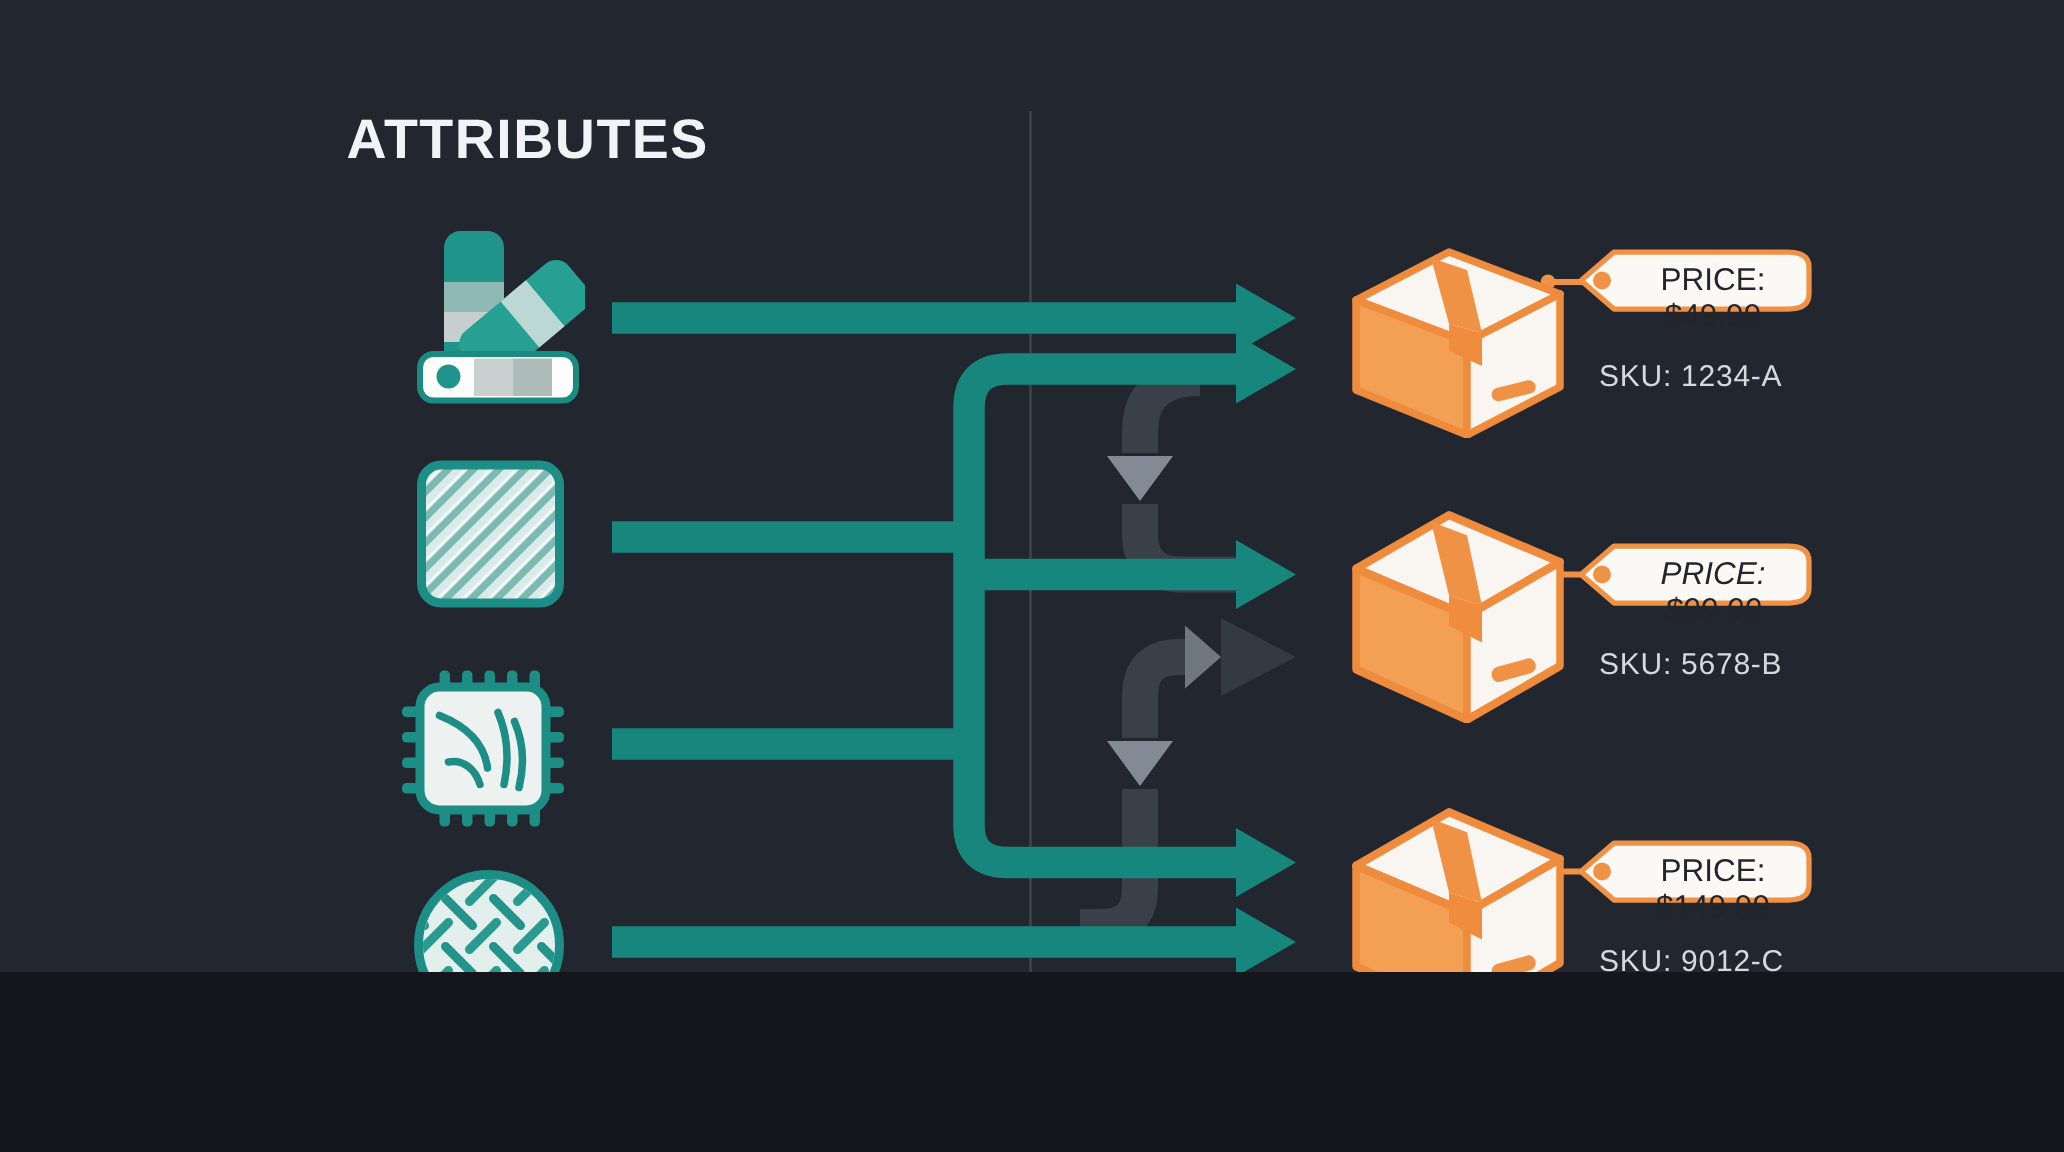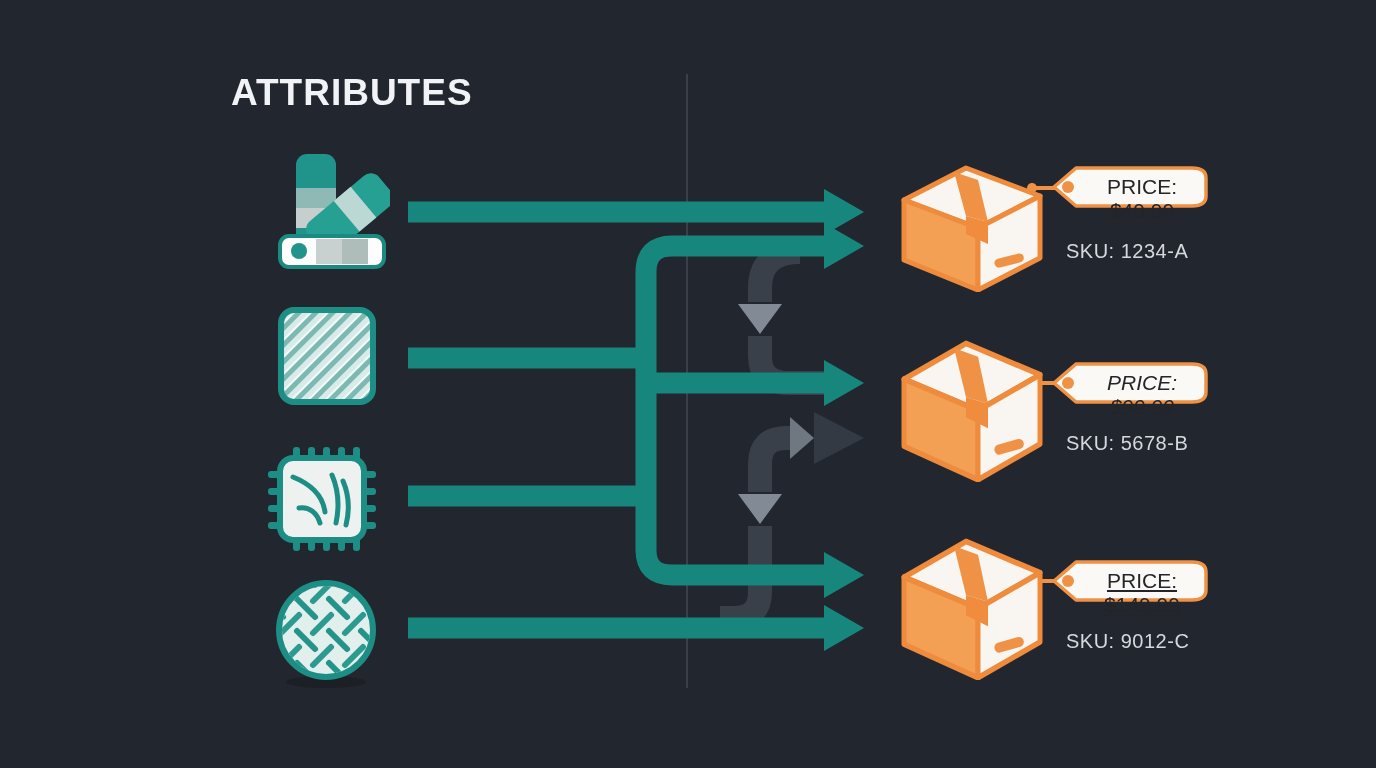--- a/index.html
+++ b/index.html
@@ -1,17 +1,17 @@
 <!DOCTYPE html>
 <html><head>
 <meta charset="utf-8">
 <style>
   html,body{margin:0;padding:0;background:#14161c;}
   .canvas{
-    position:relative;width:1376px;height:768px;overflow:hidden;
+    position:relative;width:1376px;height:648px;overflow:hidden;
     background:#22262e;
     font-family:"Liberation Sans", sans-serif;
   }
   .title{
     position:absolute;top:72px;
     font-size:37px;font-weight:700;letter-spacing:1px;
     color:#f1f3f6;
   }
   .title-left{left:231px;}
   .title-right{left:931px;}
@@ -200,16 +200,16 @@
       <polygon points="82,72 82,134 144,102 144,40" fill="#f9f6f1"></polygon>
     </g>
     <polygon points="58,16 82,24 92,66 70,60" fill="#f09245"></polygon>
     <polygon points="70,60 92,66 92,88 81,83 70,78" fill="#ef8c3e"></polygon>
     <rect x="98" y="100" width="30" height="9" rx="4.5" fill="#f09245" transform="rotate(-14 113 104)"></rect>
   </svg>
   <svg class="tag" style="left:1040px;top:555px;" width="172" height="52" viewBox="0 0 172 52">
     <path d="M14 26 L36 7 H152 Q166 7 166 17 V35 Q166 45 152 45 H36 Z" fill="#fbf9f5" stroke="#f09245" stroke-width="3.5" stroke-linejoin="round"></path>
     <circle cx="28" cy="26" r="6" fill="#f09245"></circle>
   </svg>
-  <div class="price-text" style="left:1078px;top:569px;text-decoration:underline;">PRICE: $149.99</div>
+  <div class="price-text" style="left:1078px;top:569px;">PRICE: $149.99</div>
   <div class="sku-text" style="left:1066px;top:630px;">SKU: 9012-C</div>
 
 </div>
 
 </body></html>

